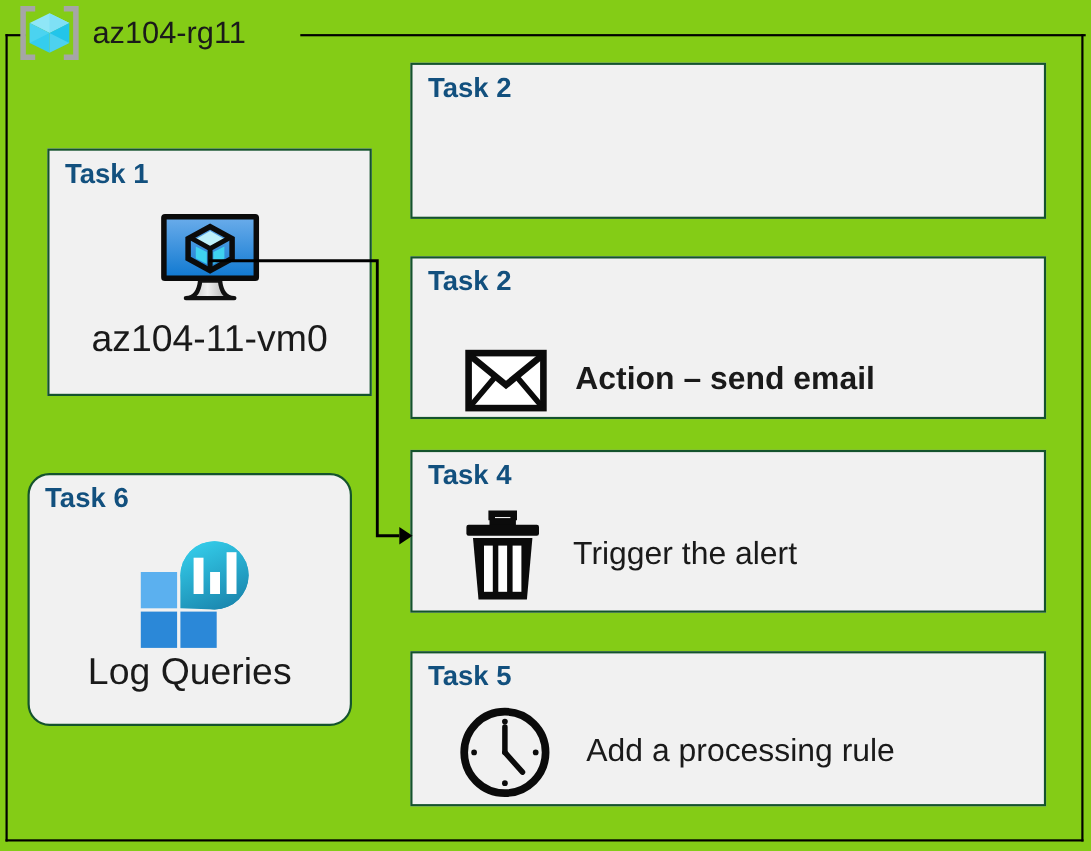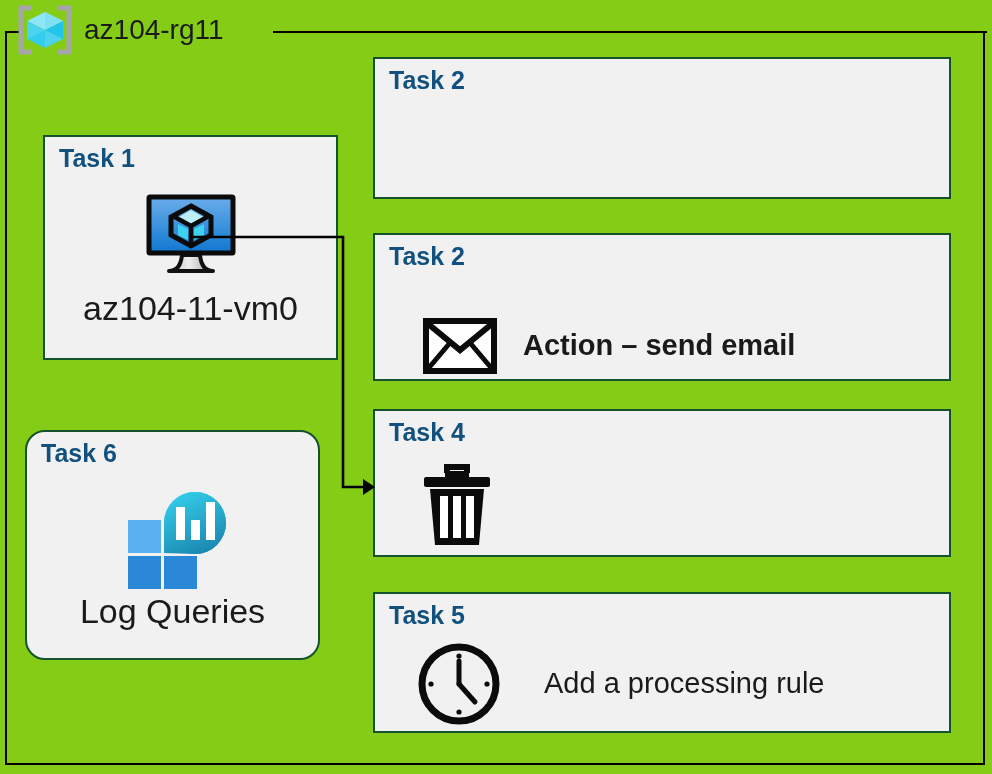--- a/index.html
+++ b/index.html
@@ -283,41 +283,42 @@
 
           <rect x="3" y="14" width="66" height="10" rx="2" fill="#0b0b0b"></rect>
 
           <path d="M9 26 L63 26 L58 82 L14 82 Z" fill="#0b0b0b"></path>
 
           <rect x="19" y="33" width="8" height="42" fill="#ffffff"></rect>
           <rect x="32" y="33" width="8" height="42" fill="#ffffff"></rect>
           <rect x="45" y="33" width="8" height="42" fill="#ffffff"></rect>
         </svg>
       </span>
+      <span class="task-label" style="margin-left:28px;">Trigger the alert</span>
     </div>
   </div>
 
   <div class="task-box" id="box-task5">
     <div class="task-title">Task 5</div>
     <div class="task-body" style="top:44px; height:92px; padding-left:42px;">
       <span class="clock-icon">
         <svg viewBox="0 0 84 84" width="84" height="84">
           <circle cx="42" cy="42" r="37" fill="none" stroke="#0b0b0b" stroke-width="7"></circle>
 
           <circle cx="42" cy="14" r="2.6" fill="#0b0b0b"></circle>
           <circle cx="70" cy="42" r="2.6" fill="#0b0b0b"></circle>
           <circle cx="42" cy="70" r="2.6" fill="#0b0b0b"></circle>
           <circle cx="14" cy="42" r="2.6" fill="#0b0b0b"></circle>
 
           <path d="M42 42 L42 19" fill="none" stroke="#0b0b0b" stroke-width="5" stroke-linecap="round"></path>
 
           <path d="M42 42 L58 60" fill="none" stroke="#0b0b0b" stroke-width="5" stroke-linecap="round"></path>
         </svg>
       </span>
-      <span class="task-label" style="margin-left:43px;">Add a processing rule</span>
+      <span class="task-label" style="margin-left:32px;">Add a processing rule</span>
     </div>
   </div>
 
   <svg class="connector" viewBox="0 0 992 774" width="992" height="774">
     <path d="M190 237 L343 237 L343 487 L363 487" fill="none" stroke="#000000" stroke-width="2.6"></path>
     <polygon points="363,479 375,487 363,495" fill="#000000"></polygon>
   </svg>
 
 </div>
 

